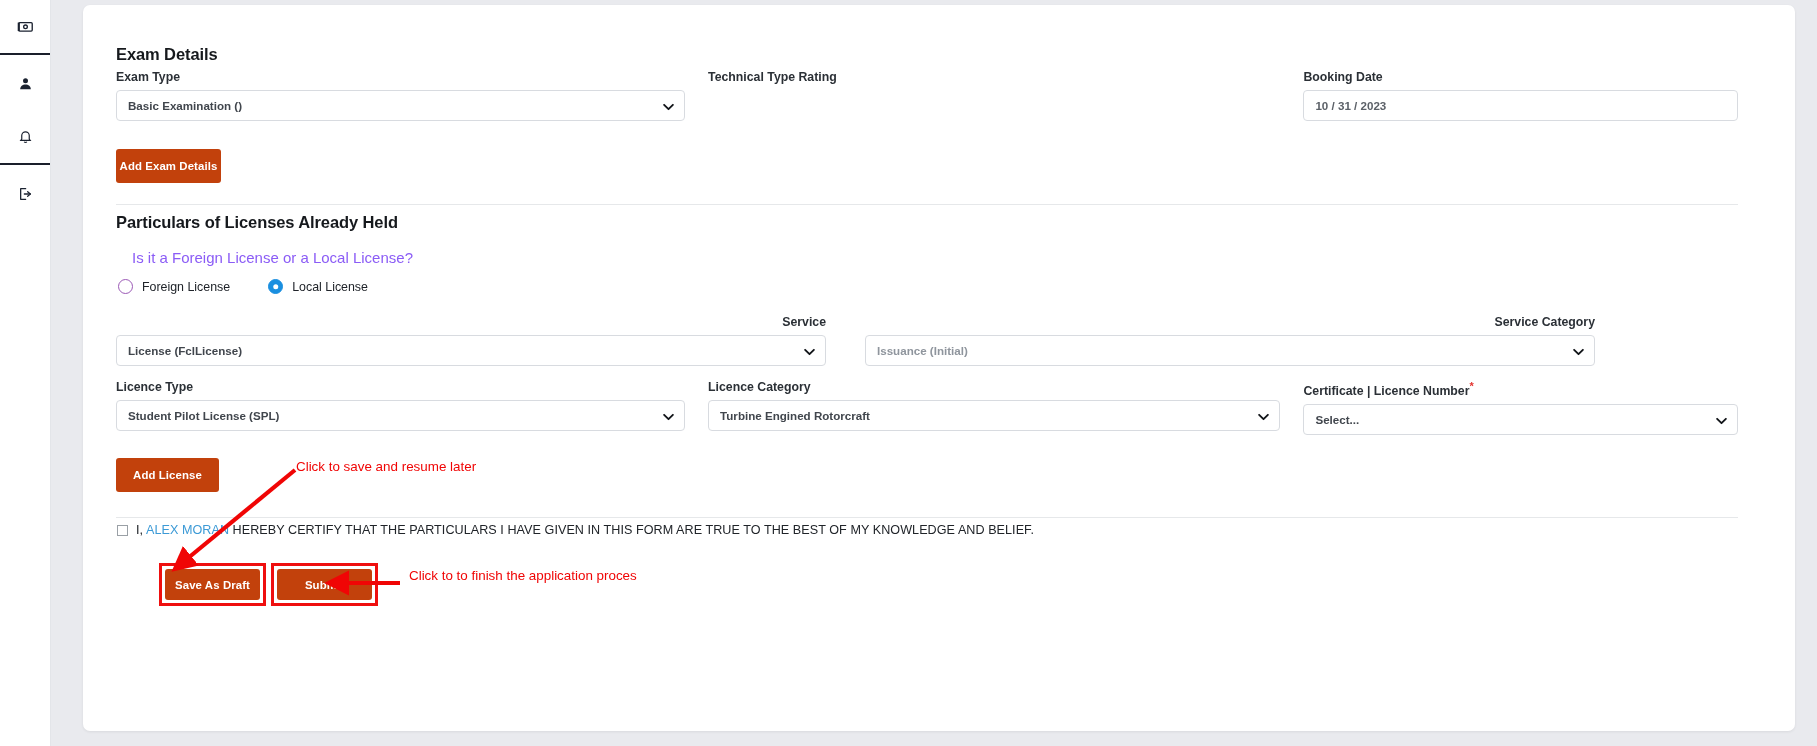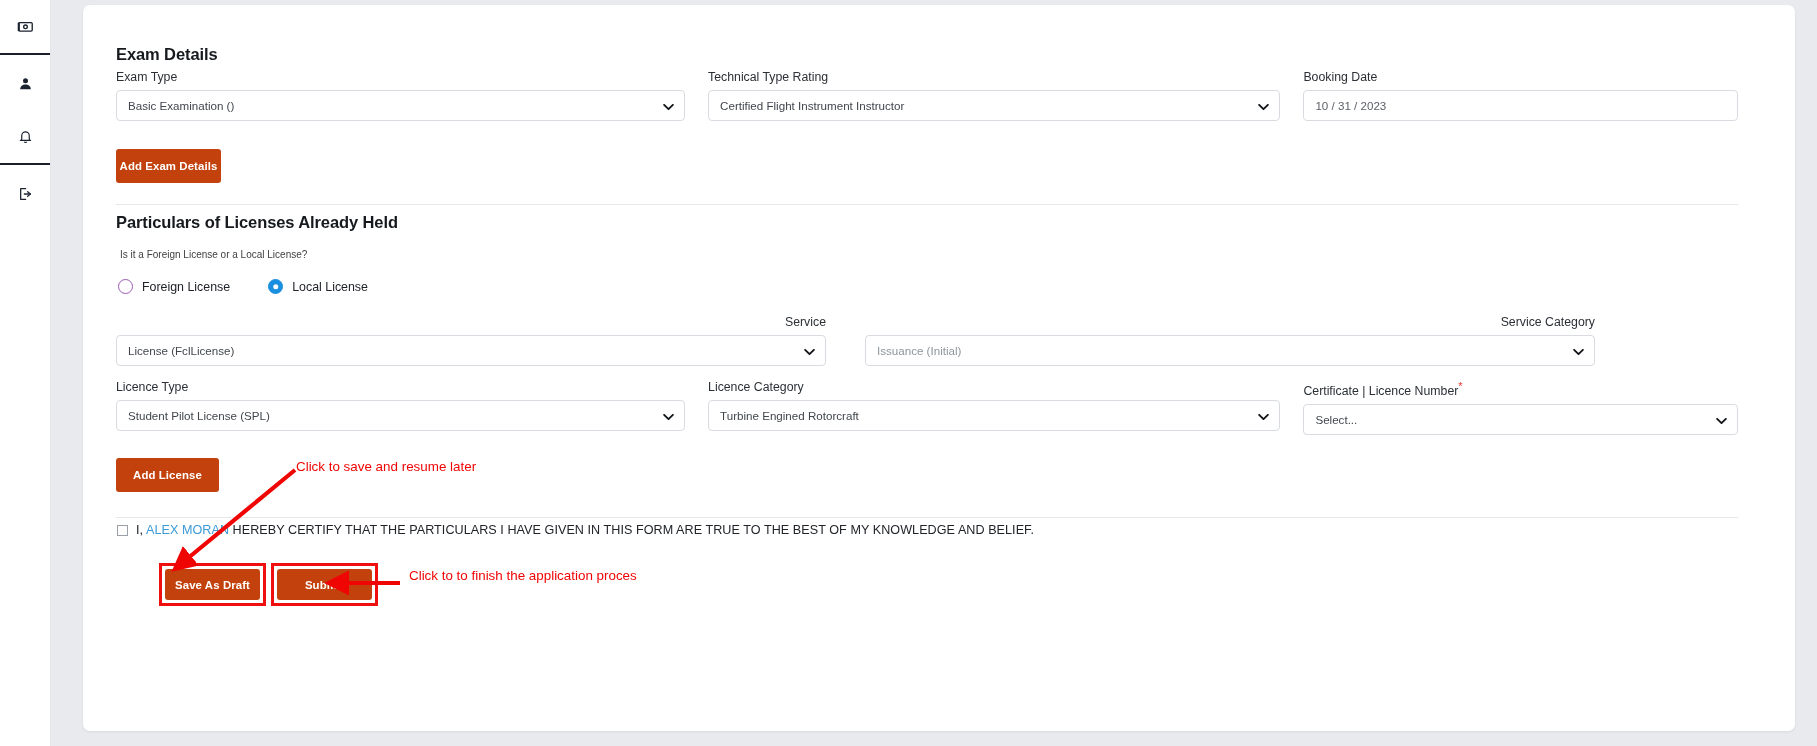--- a/index.html
+++ b/index.html
@@ -88,21 +88,21 @@
     overflow: hidden;
   }
   .ctrl.placeholder-text { color: #8f959d; }
   .chev {
     position: absolute;
     right: 10px; top: 50%;
     transform: translateY(-50%);
     pointer-events: none;
   }
 
-  .row { display: flex; gap: 23px; }
+  .row { display: flex; gap: 23px; font-weight: bold; }
   .col-2a { width: 694px; }
   .col-2b { width: 698px; }
 
   .btn-blue {
     background: #c2410c;
     color: #ffffff;
     border: none;
     border-radius: 3px;
     font-family: "Liberation Sans", sans-serif;
     font-size: 11.4px;
@@ -235,45 +235,37 @@
           <span class="chev">
             <svg width="11" height="7" viewBox="0 0 12 8" fill="none" stroke="#111418" stroke-width="2.1" stroke-linecap="round" stroke-linejoin="round">
                 <path d="M1 1.5L6 6.5L11 1.5"></path>
               </svg>
           </span>
         </div>
       </div>
 
       <div class="col-2b">
         <label class="field-label">Technical Type Rating</label>
-        <div class="ctrl">
-          <span>Certified Flight Instrument Instructor</span>
-          <span class="chev">
-            <svg width="11" height="7" viewBox="0 0 12 8" fill="none" stroke="#111418" stroke-width="2.1" stroke-linecap="round" stroke-linejoin="round">
-                <path d="M1 1.5L6 6.5L11 1.5"></path>
-              </svg>
-          </span>
-        </div>
       </div>
 
       <div style="width:530px;">
         <label class="field-label">Booking Date</label>
         <div class="ctrl" style="color:#5c6168;">
           <span>10 / 31 / 2023</span>
         </div>
       </div>
     </div>
 
     <button class="btn-blue" style="position:absolute; top:144px; left:0; width:105px;">Add Exam Details</button>
 
     <hr class="sep" style="position:absolute; top:199px; left:0; width:1622px;">
 
     <h2 class="section-title" style="position:absolute; top:208px; left:0;">Particulars of Licenses Already Held</h2>
 
-    <div style="position:absolute; top:244px; left:4px; font-size:10px; color:#404040;">Is it a Foreign License or a Local License?</div>
+    <div style="position:absolute; top:244px; left:16px; font-size:15px; color:#8b5cf6;">Is it a Foreign License or a Local License?</div>
 
     <div class="radio-row" style="position:absolute; top:274px; left:2px;">
       <label class="radio-wrap">
         <span class="rad off"></span>
         <span class="radio-lbl">Foreign License</span>
       </label>
       <label class="radio-wrap">
         <span class="rad on"></span>
         <span class="radio-lbl">Local License</span>
       </label>

